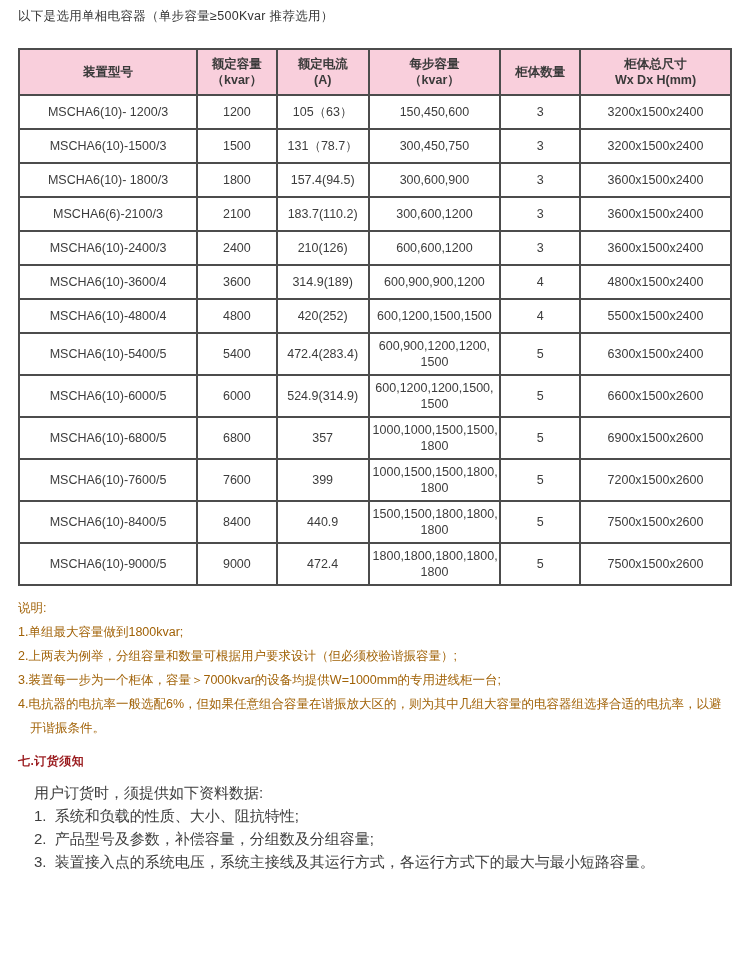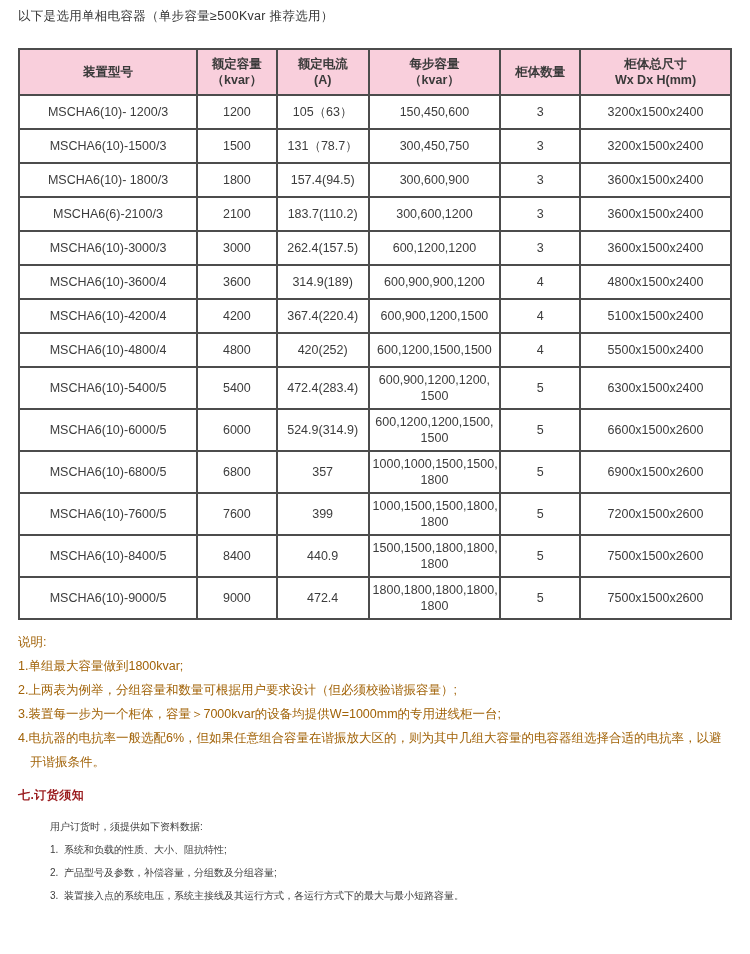--- a/index.html
+++ b/index.html
@@ -67,23 +67,23 @@
     text-indent: -12px;
   }
   .ordering { margin-top: 13px; }
   .ordering-heading {
     font-size: 12px;
     font-weight: bold;
     color: #9a1b1e;
     letter-spacing: 0.5px;
   }
   .ordering-body {
-    margin-left: 32px;
+    margin-left: 16px;
     margin-top: 11px;
-    font-size: 10px;
+    font-size: 15px;
     line-height: 23px;
     color: #3d3d3d;
   }
   .order-item, .ordering-intro { white-space: pre-wrap; }
 </style>
 </head>
 <body>
 
 <div class="doc">
 
@@ -139,42 +139,34 @@
     </tr>
         <tr>
       <td>MSCHA6(6)-2100/3</td>
       <td>2100</td>
       <td>183.7(110.2)</td>
       <td>300,600,1200</td>
       <td>3</td>
       <td>3600x1500x2400</td>
     </tr>
         <tr>
-      <td>MSCHA6(10)-3000/3</td>
-      <td>3000</td>
-      <td>262.4(157.5)</td>
-      <td>600,1200,1200</td>
+      <td>MSCHA6(10)-2400/3</td>
+      <td>2400</td>
+      <td>210(126)</td>
+      <td>600,600,1200</td>
       <td>3</td>
       <td>3600x1500x2400</td>
     </tr>
         <tr>
       <td>MSCHA6(10)-3600/4</td>
       <td>3600</td>
       <td>314.9(189)</td>
       <td>600,900,900,1200</td>
       <td>4</td>
       <td>4800x1500x2400</td>
-    </tr>
-        <tr>
-      <td>MSCHA6(10)-4200/4</td>
-      <td>4200</td>
-      <td>367.4(220.4)</td>
-      <td>600,900,1200,1500</td>
-      <td>4</td>
-      <td>5100x1500x2400</td>
     </tr>
         <tr>
       <td>MSCHA6(10)-4800/4</td>
       <td>4800</td>
       <td>420(252)</td>
       <td>600,1200,1500,1500</td>
       <td>4</td>
       <td>5500x1500x2400</td>
     </tr>
         <tr class="double">

